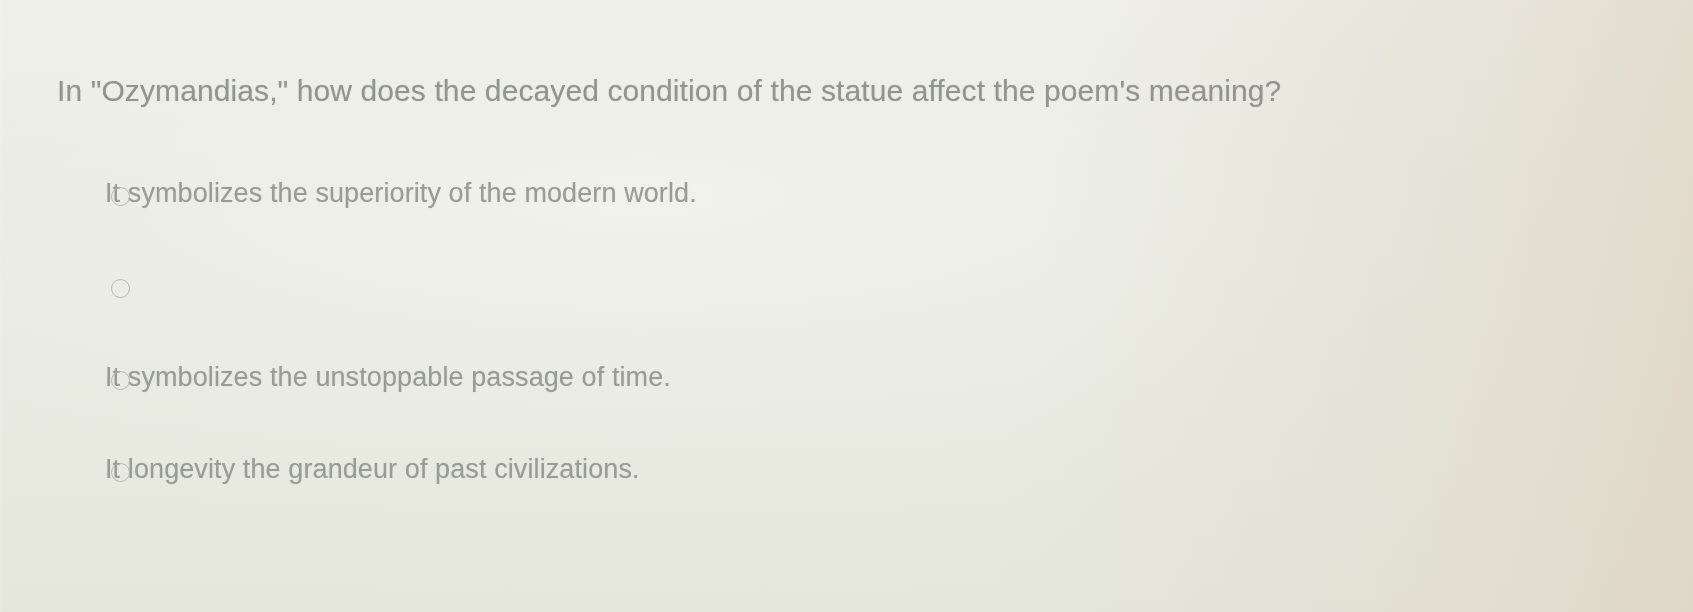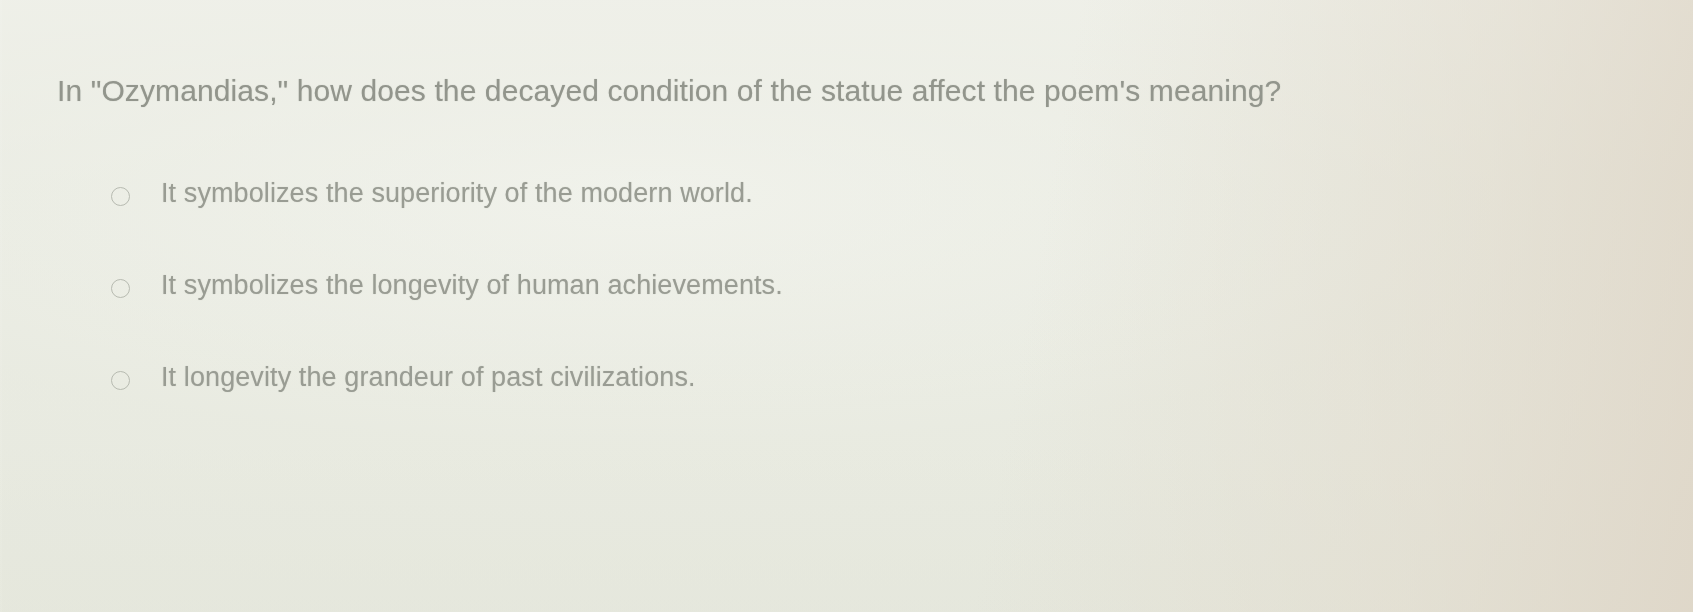--- a/index.html
+++ b/index.html
@@ -54,21 +54,21 @@
   .options-list {
     position: absolute;
     left: 0;
     top: 176px;
     width: 100%;
   }
 
   .option-row {
     position: relative;
     height: 92px;
-    padding-left: 111px;
+    padding-left: 55px;
     display: flex;
     align-items: flex-start;
   }
 
   .radio-icon {
     position: absolute;
     left: 111px;
     top: 11px;
     width: 19px;
     height: 19px;
@@ -108,23 +108,26 @@
 
   <div class="options-list">
 
     <div class="option-row">
       <span class="radio-icon"></span>
       <span class="option-label">It symbolizes the superiority of the modern world.</span>
     </div>
 
     <div class="option-row">
       <span class="radio-icon"></span>
-      <span class="option-label">It symbolizes the longevity of human achievements.</span>
     </div>
 
+    <div class="option-row">
+      <span class="radio-icon"></span>
+      <span class="option-label">It symbolizes the unstoppable passage of time.</span>
+    </div>
 
     <div class="option-row">
       <span class="radio-icon"></span>
       <span class="option-label">It longevity the grandeur of past civilizations.</span>
     </div>
 
   </div>
 
   <div id="grain"></div>
 </div>

